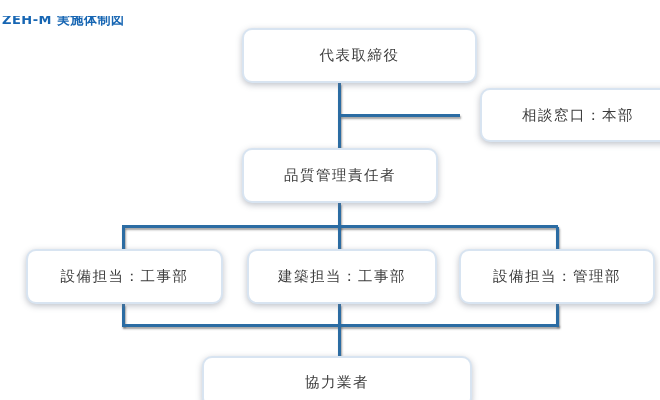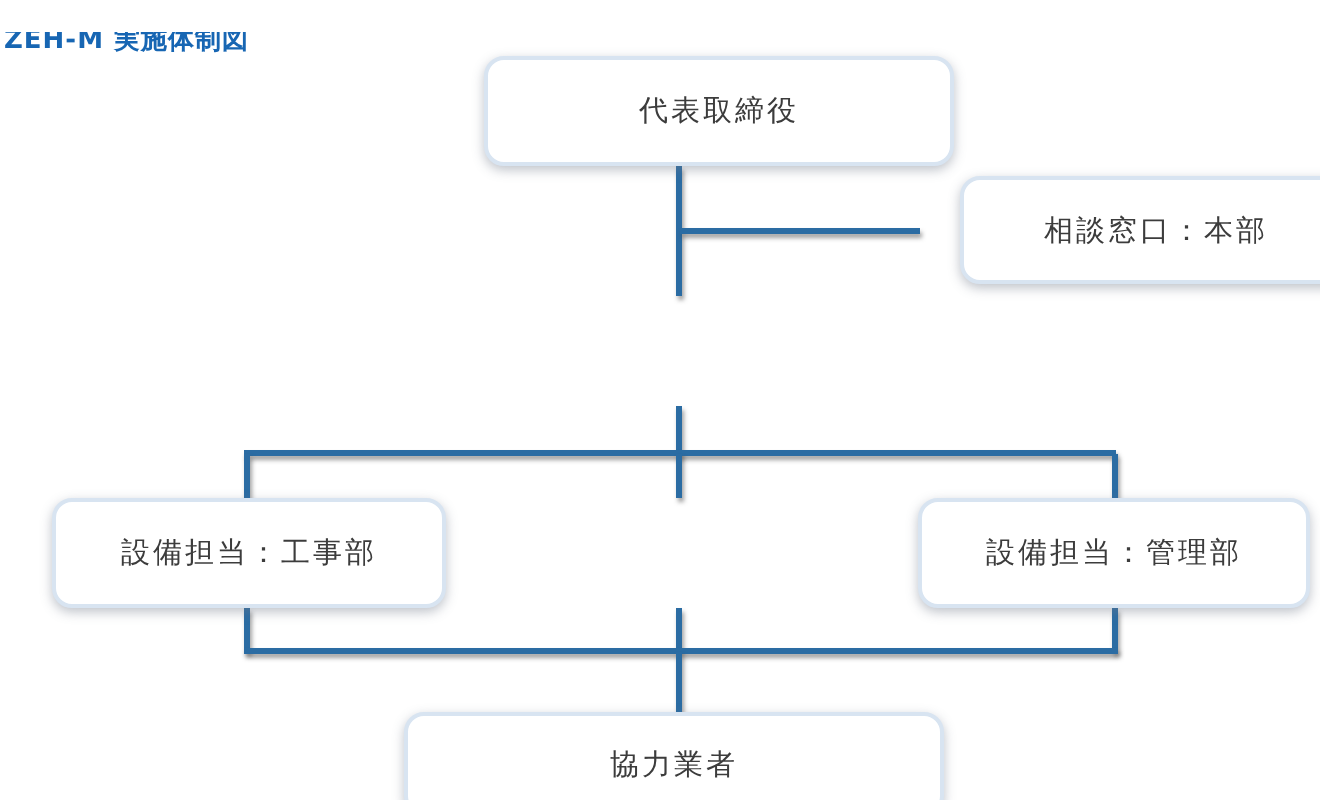--- a/index.html
+++ b/index.html
@@ -70,25 +70,31 @@
   <div class="line" style="left:338px; top:310px; width:3px;   height:30px;"></div>
 
   <div class="node" style="left:242px; top:12px;  width:235px; height:55px;">
     <span>代表取締役</span>
   </div>
 
   <div class="node" style="left:480px; top:72px;  width:196px; height:54px;">
     <span>相談窓口：本部</span>
   </div>
 
+  <div class="node" style="left:242px; top:132px; width:196px; height:55px;">
+    <span>品質管理責任者</span>
+  </div>
 
   <div class="node" style="left:26px;  top:233px; width:197px; height:55px;">
     <span>設備担当：工事部</span>
   </div>
 
+  <div class="node" style="left:247px; top:233px; width:190px; height:55px;">
+    <span>建築担当：工事部</span>
+  </div>
 
   <div class="node" style="left:459px; top:233px; width:196px; height:55px;">
     <span>設備担当：管理部</span>
   </div>
 
   <div class="node" style="left:202px; top:340px; width:270px; height:52px;">
     <span>協力業者</span>
   </div>
 
 </div>

